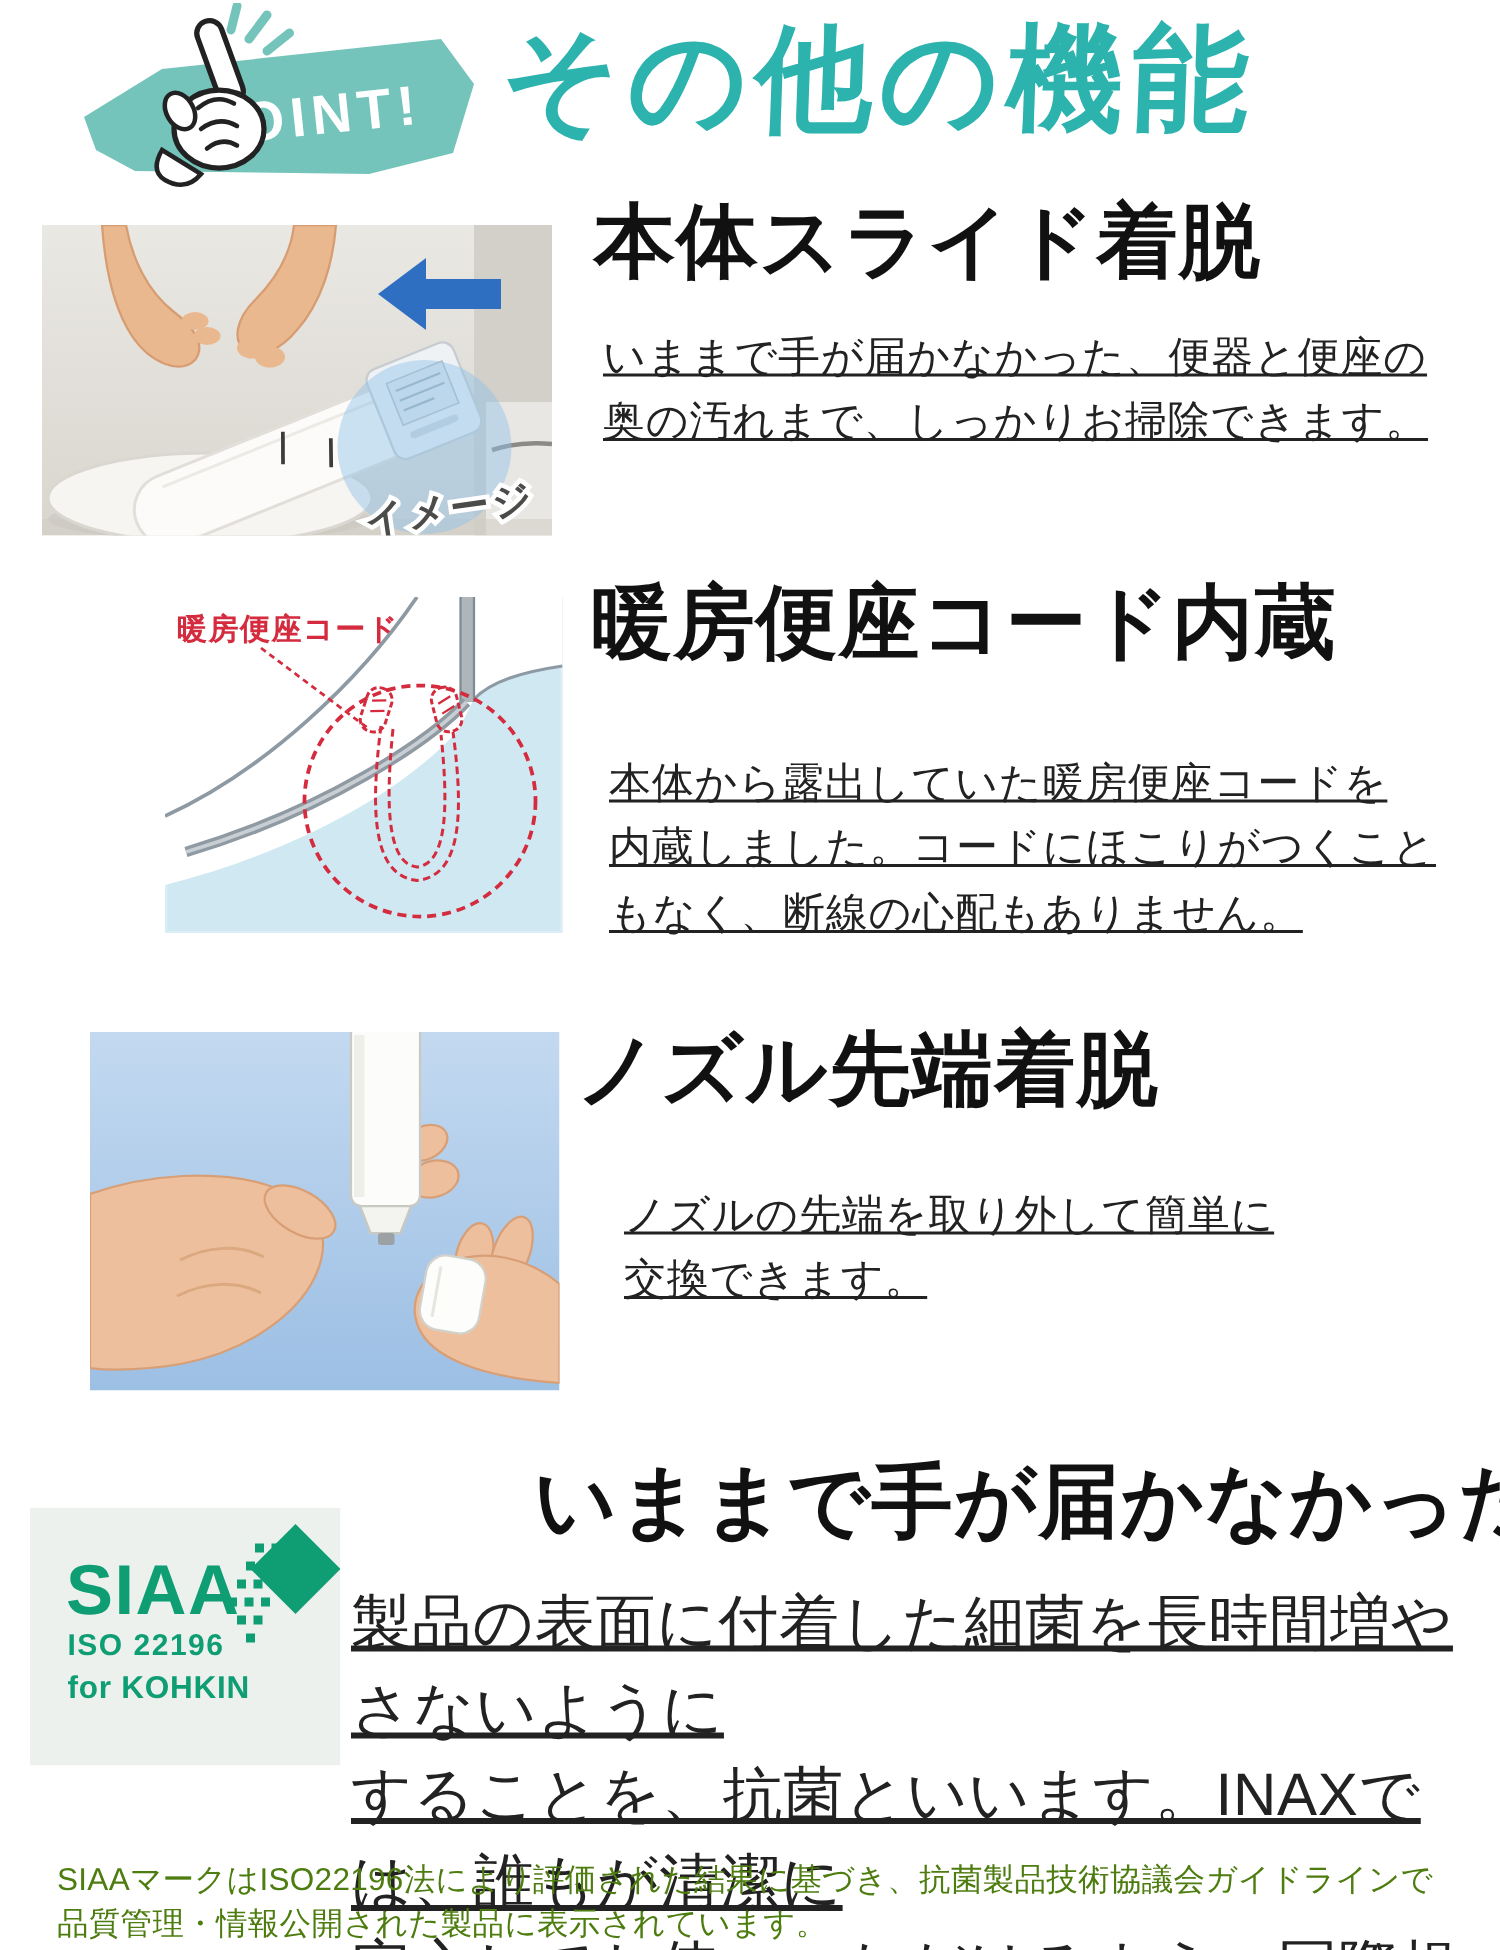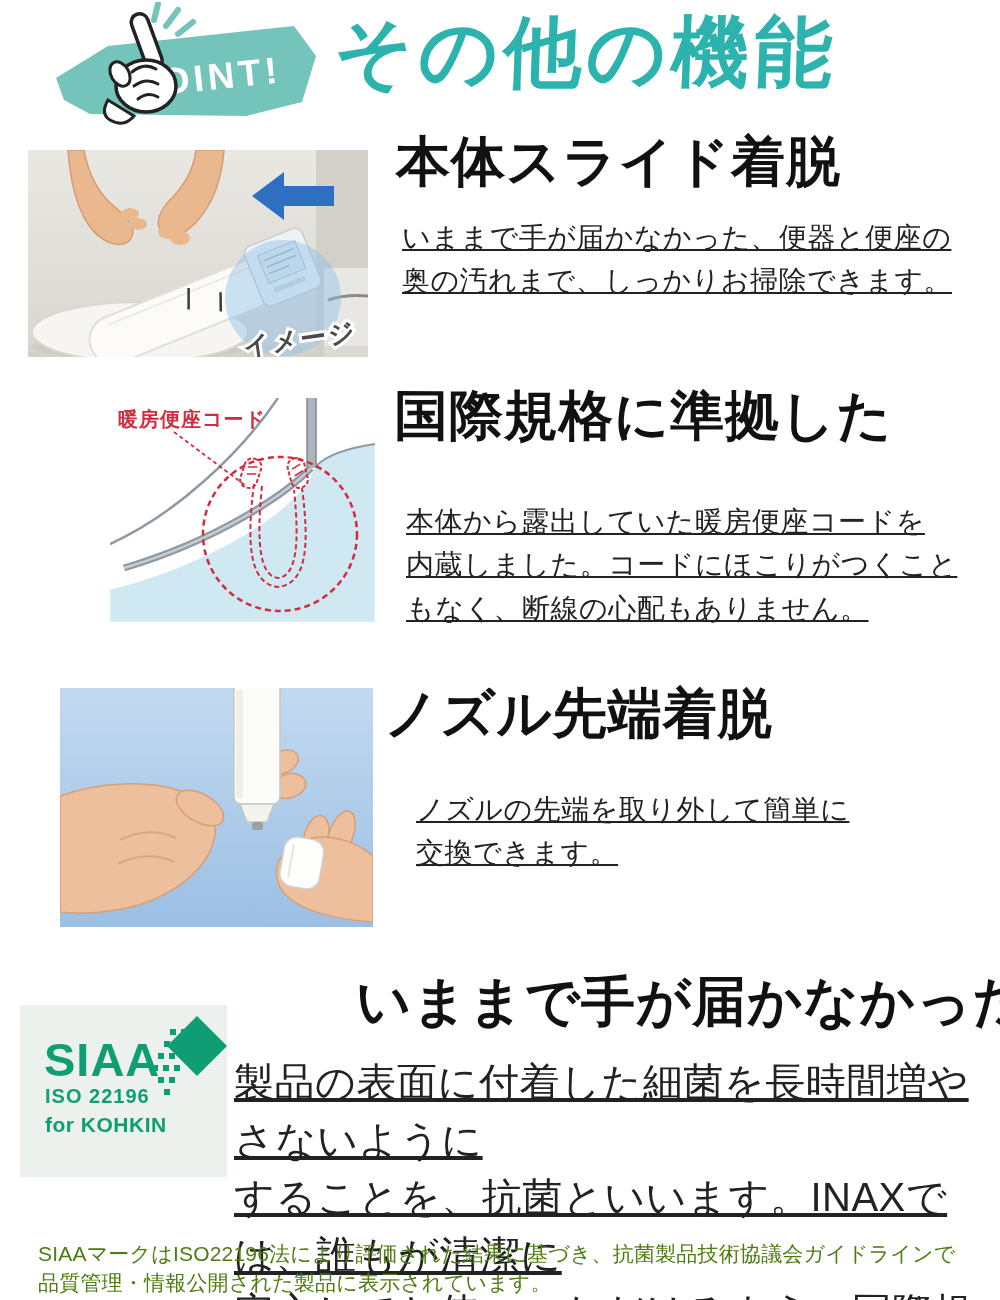--- a/index.html
+++ b/index.html
@@ -131,21 +131,21 @@
           <path d="M136,70 l9,-3 M137,77 l9,-3" stroke-width="1.5"></path>
         </g>
         <g transform="rotate(-14 188 78)">
           <rect x="180" y="60" width="17" height="30" rx="8" stroke-width="2" stroke-dasharray="4 2"></rect>
           <path d="M184,70 l9,-3 M185,77 l9,-3" stroke-width="1.5"></path>
         </g>
       </g>
       <path d="M64,34 L136,88" class="stroke-red" stroke-width="1.8" stroke-dasharray="4 3" fill="none"></path>
       <text class="svg-redlabel" x="8" y="28">暖房便座コード</text>
     </svg>
-    <h2 class="abs sec-heading" style="left:394px;top:384px;">国際規格に準拠した</h2>
+    <h2 class="abs sec-heading" style="left:394px;top:384px;">暖房便座コード内蔵</h2>
     <p class="abs sec-body" style="left:406px;top:472px;width:600px;margin-top:28px;">本体から露出していた暖房便座コードを
 内蔵しました。コードにほこりがつくこと
 もなく、断線の心配もありません。</p>
   </section>
 
   <section>
     <svg class="abs" style="left:60px;top:688px;" width="313" height="239" viewBox="0 0 313 239">
       <defs>
         <linearGradient id="sky3" x1="0" y1="0" x2="0" y2="1">
           <stop offset="0" stop-color="#c3d9f0"></stop>

